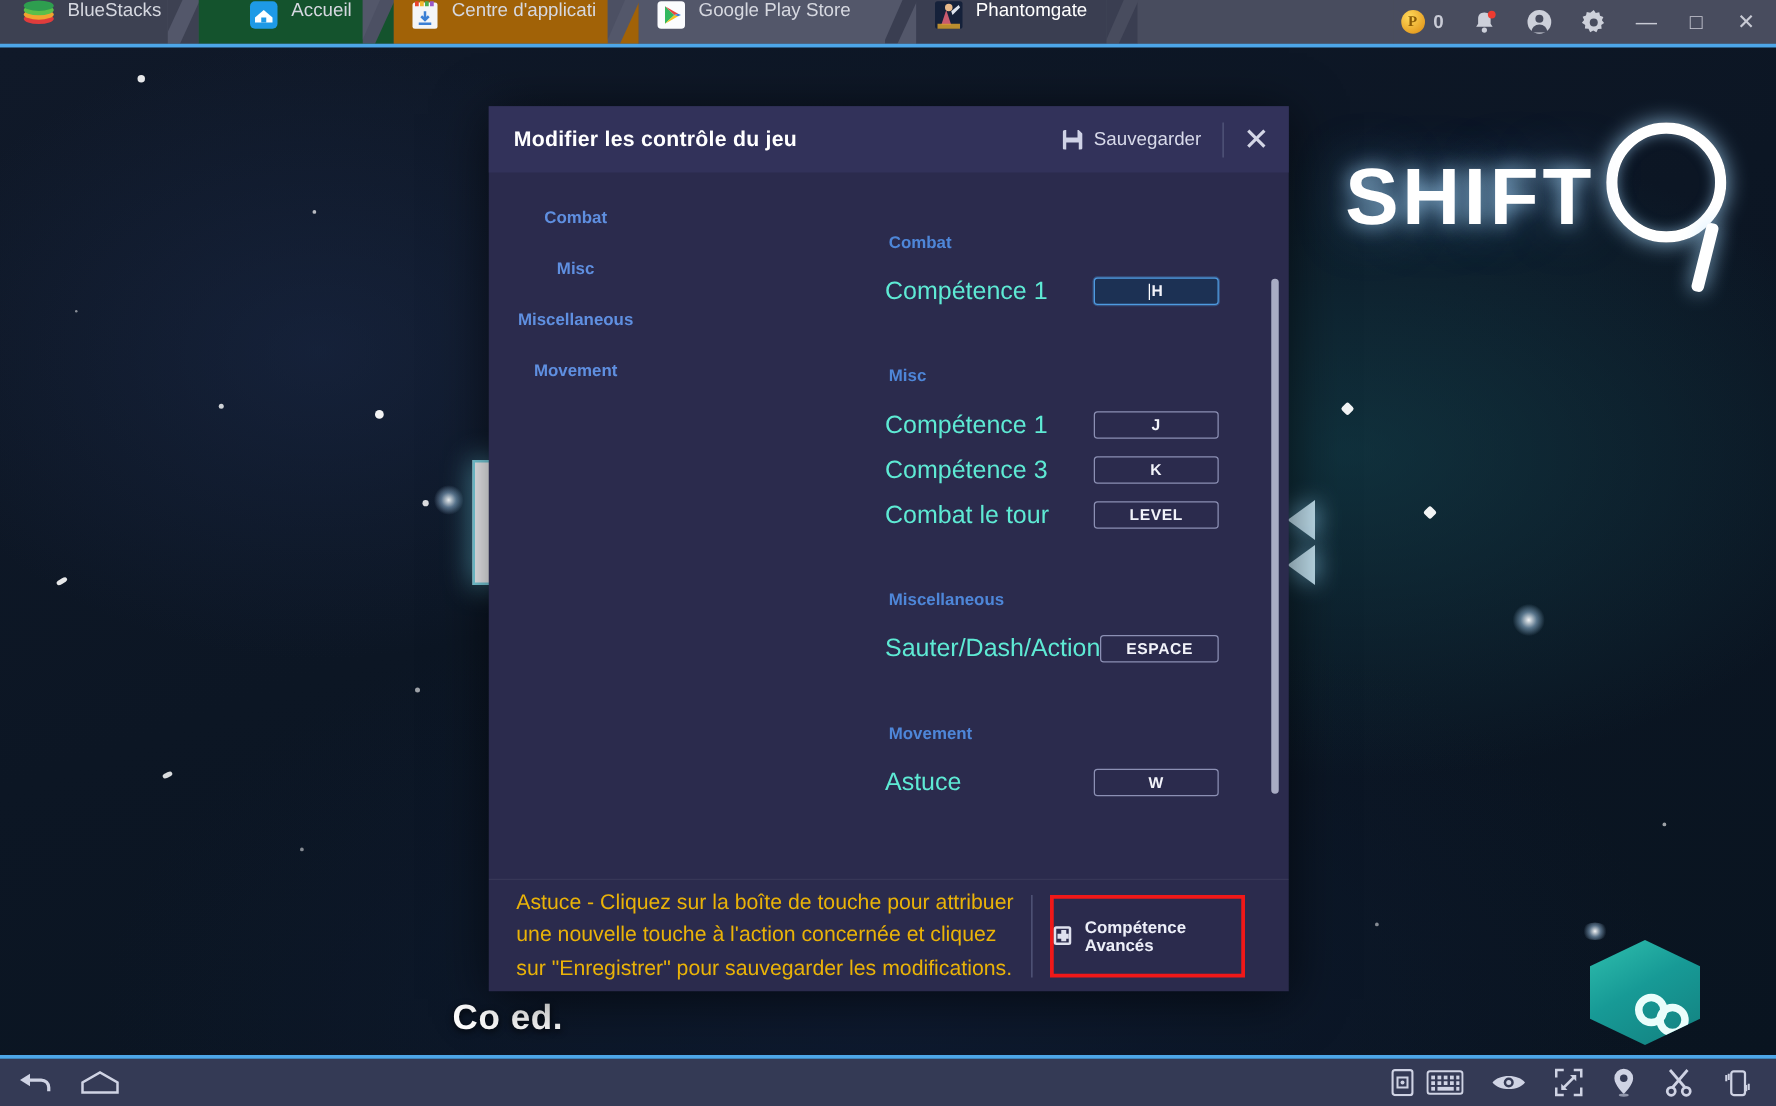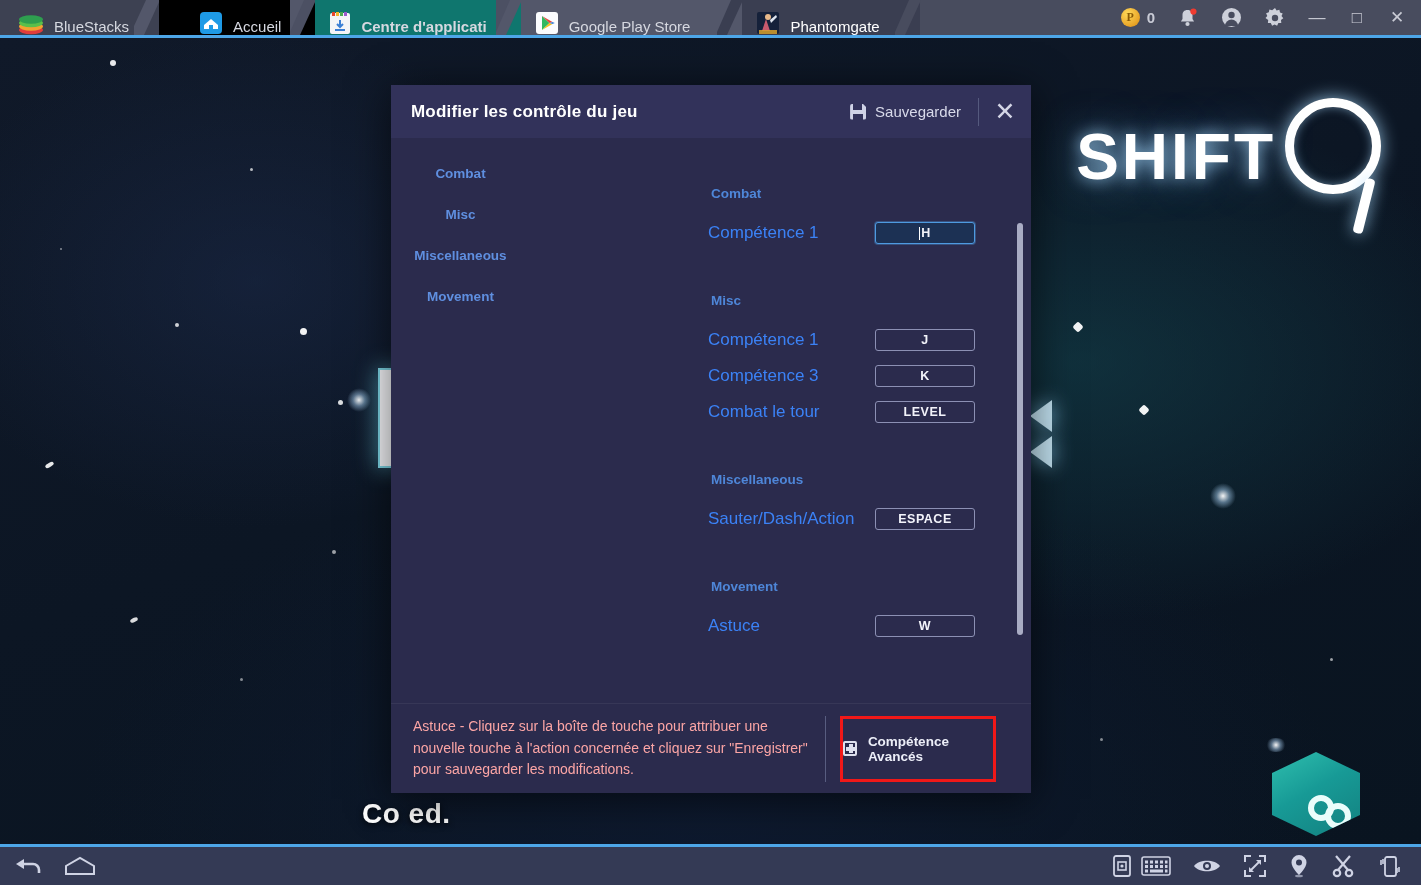--- a/index.html
+++ b/index.html
@@ -13,31 +13,31 @@
 
   
   .tabbar {
     position: absolute; top: 0; left: 0; width: 1421px; height: 35px;
     background: #484c5e;
     display: flex; align-items: stretch;
     z-index: 40;
   }
   .tab {
     position: relative;
-    display: flex; align-items: flex-end;
+    display: flex; align-items: flex-start;
     height: 35px;
     padding: 0 22px 0 14px;
     color: #d6d8e0;
     font-size: 15px;
     white-space: nowrap;
   }
   .tab .tlabel { margin-left: 10px; }
   .tab.logo { background: #3d4152; padding-left: 18px; padding-right: 30px; }
-  .tab.t1 { background: #000000; padding-right: 34px; padding-left: 40px; }
-  .tab.t2 { background: #0f766e; padding-right: 34px; font-weight: bold; }
+  .tab.t1 { background: #14532d; padding-right: 34px; padding-left: 40px; }
+  .tab.t2 { background: #a16207; padding-right: 34px; }
   .tab.t3 { background: #53576a; padding-right: 52px; }
   .tab.active { background: #3a3e51; color:#ffffff; padding-right: 40px;}
   .tab .slant {
     position: absolute; right: -1px; top: 0; width: 26px; height: 35px;
     pointer-events: none;
   }
   .tabbar .spacer { flex: 1; background: #484c5e; }
 
   .tb-right { display:flex; align-items:center; height:35px; padding-right:4px; background:#484c5e;}
   .tb-icon {
@@ -149,21 +149,21 @@
     width: 139px; padding-top: 28px; flex-shrink:0;
     display:flex; flex-direction:column; align-items:center; gap:26px;
   }
   .nav-item { color:#5f8fe0; font-size:13.5px; font-weight:bold; text-align:center; }
   .dlg-main { flex:1; position:relative; padding: 16px 0 0 0; overflow:hidden; }
 
   .grp-title { color:#4e86d8; font-size:13.5px; font-weight:bold; margin: 0 0 0 181px; }
   .row {
     display:flex; align-items:center; height: 36px; margin-left: 178px; padding-right: 56px;
   }
-  .row .act { color:#3b82f6; font-size:17px; flex:1; }
+  .row .act { color:#5eead4; font-size:20px; flex:1; }
   .keybox {
     width: 100px; height: 22px; border:1px solid #8c90b4; border-radius: 3px;
     color:#f2f3fa; font-size:12.5px; font-weight:bold;
     display:flex; align-items:center; justify-content:center;
     background: transparent;
     letter-spacing: 0.5px;
   }
   .keybox.active {
     border-color:#4e9ae0; background:#1c3154;
     box-shadow: 0 0 0 1px rgba(78,154,224,0.35);
@@ -172,21 +172,21 @@
     vertical-align:middle; }
 
   .scrollbar { position:absolute; right: 8px; top: 85px; width: 6px; height: 545px;
     z-index: 33; }
   .scrollthumb { width:6px; height: 412px; background:#a9acc4; border-radius:3px; }
 
   .dlg-foot {
     height: 90px; display:flex; align-items:center; padding: 0 0 0 22px;
     border-top: 1px solid rgba(255,255,255,0.06);
   }
-  .tip { color:#fca5a5; font-size:14px; line-height:1.55; width: 400px; }
+  .tip { color:#eab308; font-size:17px; line-height:1.55; width: 400px; }
   .vdiv { width:1px; height:66px; background:#585d80; margin: 0 0 0 12px; }
   .adv-wrap { border: 3px solid #f01818; margin-left: 14px; padding: 0; }
   .adv-btn { display:flex; align-items:center; gap:11px; width: 150px; height: 60px;
     justify-content:center; color:#eceef8; font-size:13.5px; font-weight:bold; }
   .adv-ico { width:15px;height:15px;border:2px solid #dfe1ee; border-radius:2px; position:relative;}
   .adv-ico:before { content:""; position:absolute; left:3.5px; top:1px; width:4px;height:9px;background:#dfe1ee;}
   .adv-ico:after { content:""; position:absolute; left:1px; top:3.5px; width:9px;height:4px;background:#dfe1ee;}
 
   
   .bottombar {

